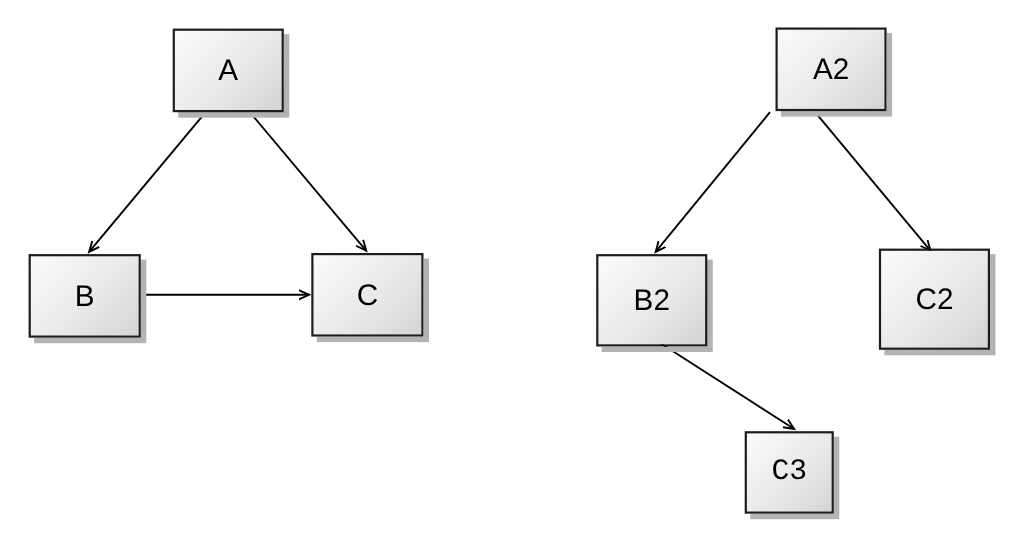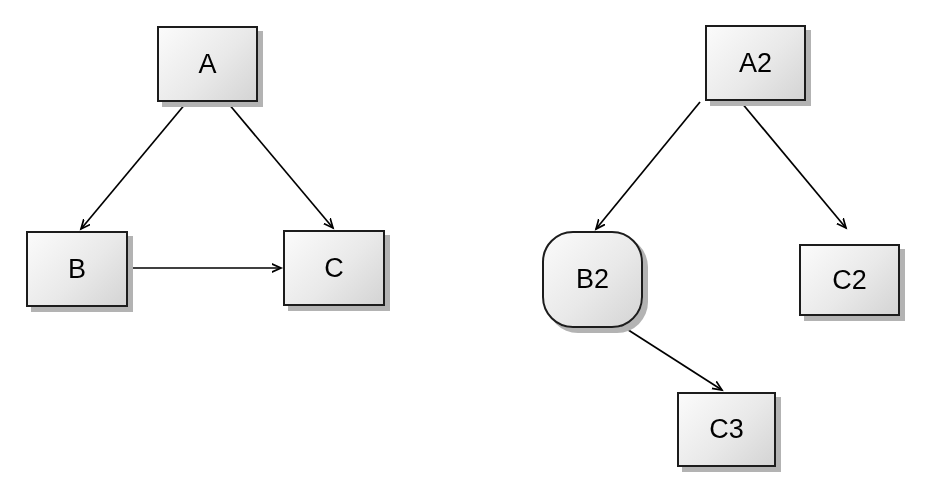--- a/index.html
+++ b/index.html
@@ -72,22 +72,22 @@
     </div>
     <div class="node" style="left: 26px; top: 231px; width: 102px; height: 76px;">
       <span class="node-label">B</span>
     </div>
     <div class="node" style="left: 283px; top: 230px; width: 102px; height: 76px;">
       <span class="node-label">C</span>
     </div>
     <div class="node" style="left: 705px; top: 25px; width: 101px; height: 76px;">
       <span class="node-label">A2</span>
     </div>
-    <div class="node" style="left: 542px; top: 231px; width: 101px; height: 97px; border-radius: 31px;">
+    <div class="node" style="left: 542px; top: 231px; width: 101px; height: 84px;">
       <span class="node-label">B2</span>
     </div>
-    <div class="node" style="left: 799px; top: 244px; width: 101px; height: 72px;">
+    <div class="node" style="left: 799px; top: 226px; width: 101px; height: 92px;">
       <span class="node-label">C2</span>
     </div>
-    <div class="node" style="left: 677px; top: 392px; width: 99px; height: 75px;">
+    <div class="node" style="left: 677px; top: 392px; width: 81px; height: 75px; font-family: Liberation Mono, monospace;">
       <span class="node-label">C3</span>
     </div>
   </div>
 
 </body></html>

